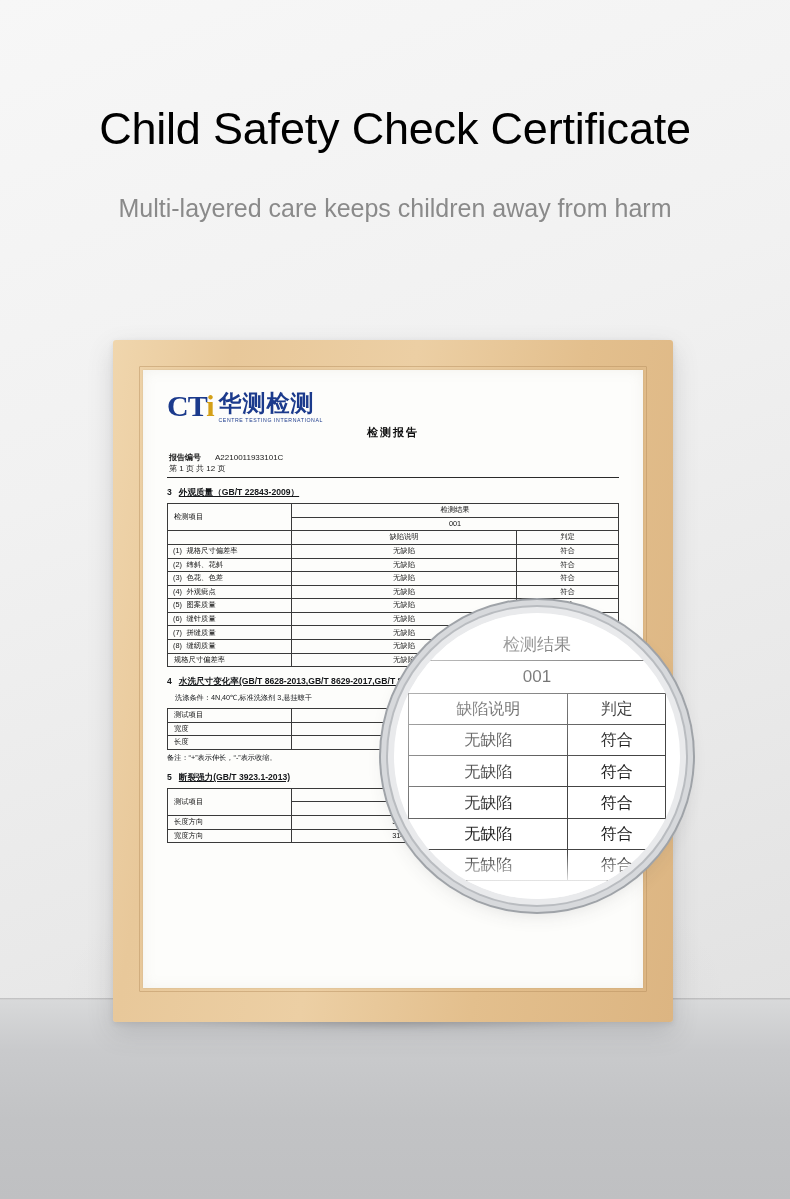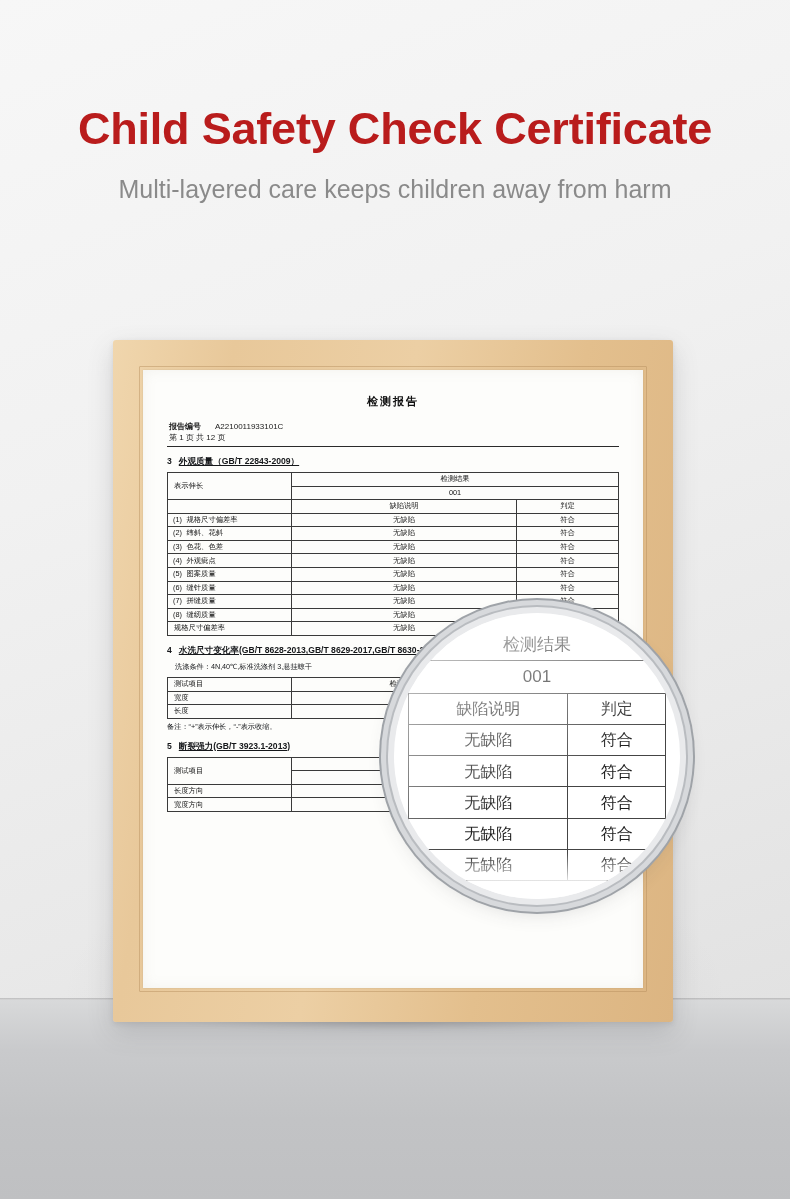--- a/index.html
+++ b/index.html
@@ -33,28 +33,28 @@
   }
 
   
   .header {
     position: absolute; left: 0; top: 104px; width: 790px;
     text-align: center;
     z-index: 5;
   }
   .title {
     font-size: 45px;
-    font-weight: 700;
-    color: #b91c1c;
+    font-weight: 400;
+    color: #000000;
     letter-spacing: -0.2px;
     line-height: 1.1;
     margin: 0;
   }
   .subtitle {
-    margin: 18px auto 0;
+    margin: 37px auto 0;
     width: 560px;
     font-size: 25px;
     font-weight: 400;
     color: #8a8a8a;
     line-height: 1.42;
   }
 
   
   .frame-shadow {
     position: absolute;
@@ -225,20 +225,27 @@
 </div>
 
 <div class="frame-shadow"></div>
 
 <div class="frame">
   <div class="frame-inner-bevel"></div>
   <div class="paper">
 
     <div class="doc">
 
+      <div class="cti-logo">
+        <span class="cti-mark">CT<span class="i-dot">i</span></span>
+        <span class="cti-cn">
+          <span class="cti-cn-top">华测检测</span>
+          <span class="cti-cn-sub">CENTRE TESTING INTERNATIONAL</span>
+        </span>
+      </div>
 
       <div class="doc-title">检测报告</div>
 
       <div class="meta-row">
         <span>
           <b>报告编号</b><span class="meta-no-val">A2210011933101C</span>
         </span>
         <span>第 1 页  共 12 页</span>
       </div>
 
@@ -249,21 +256,21 @@
 
       <table class="rep">
         <colgroup>
           <col style="width:19px">
             <col style="width:105px">
             <col style="width:225px">
             <col style="width:auto">
         </colgroup>
         <tbody>
           <tr>
-            <td class="l" rowspan="2" colspan="2">表示伸长</td>
+            <td class="l" rowspan="2" colspan="2">检测项目</td>
             <td colspan="2">检测结果</td>
           </tr>
           <tr>
             <td colspan="2">001</td>
           </tr>
           <tr>
             <td colspan="2" style="border-top:none"></td>
             <td>缺陷说明</td>
             <td>判定</td>
           </tr>

